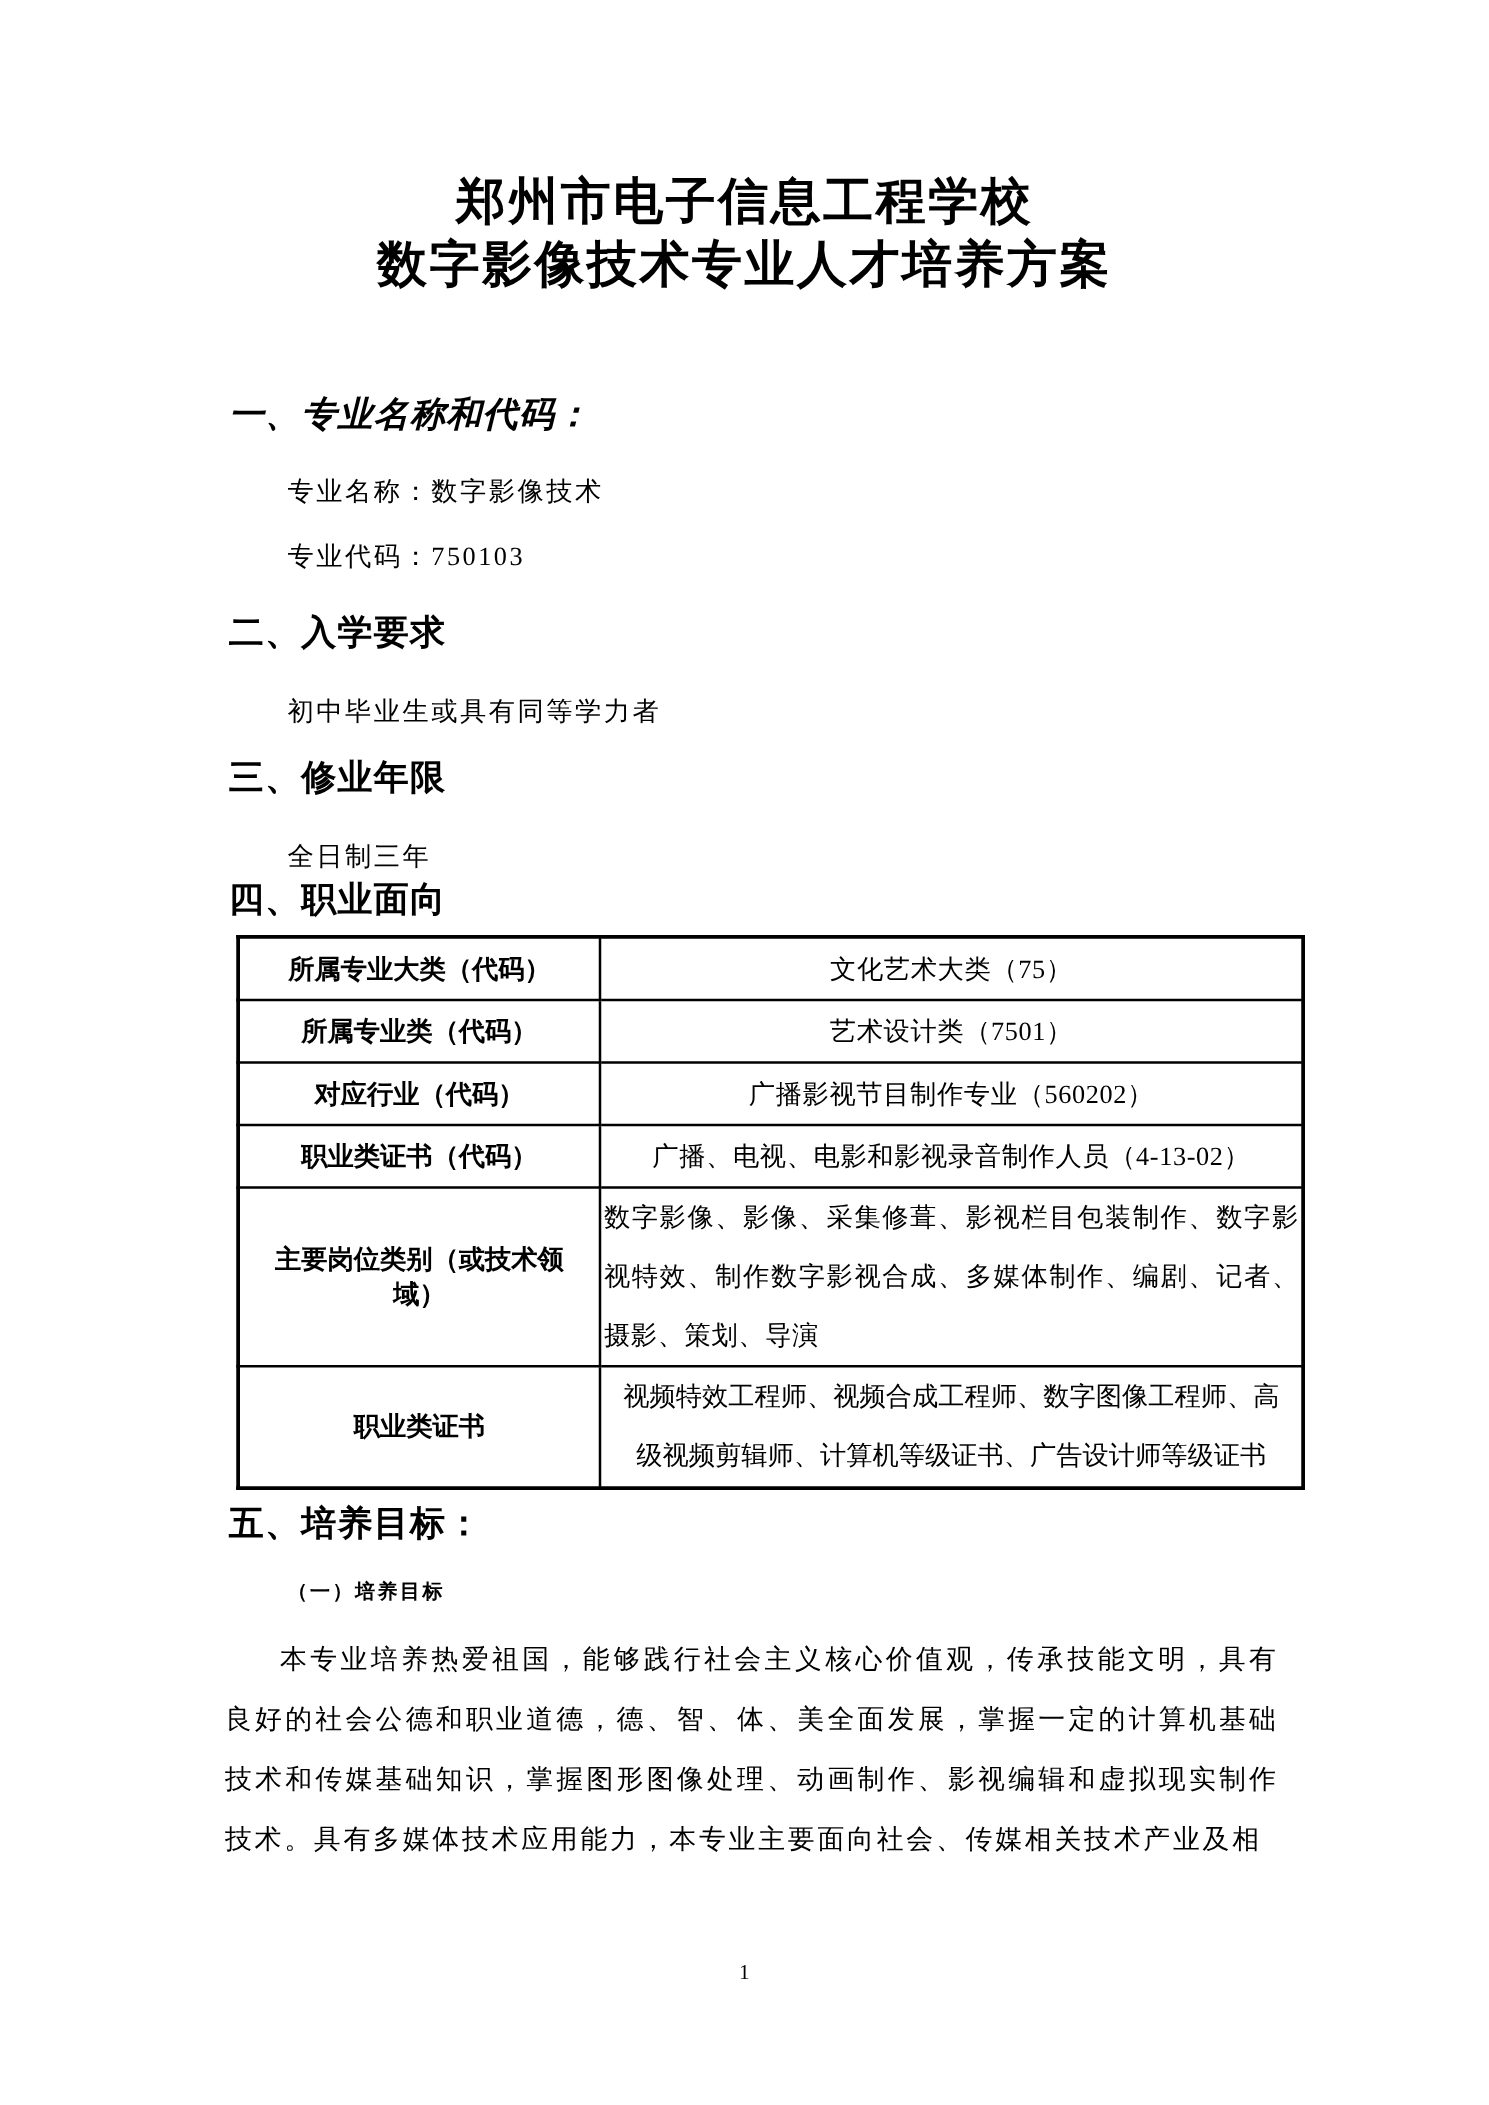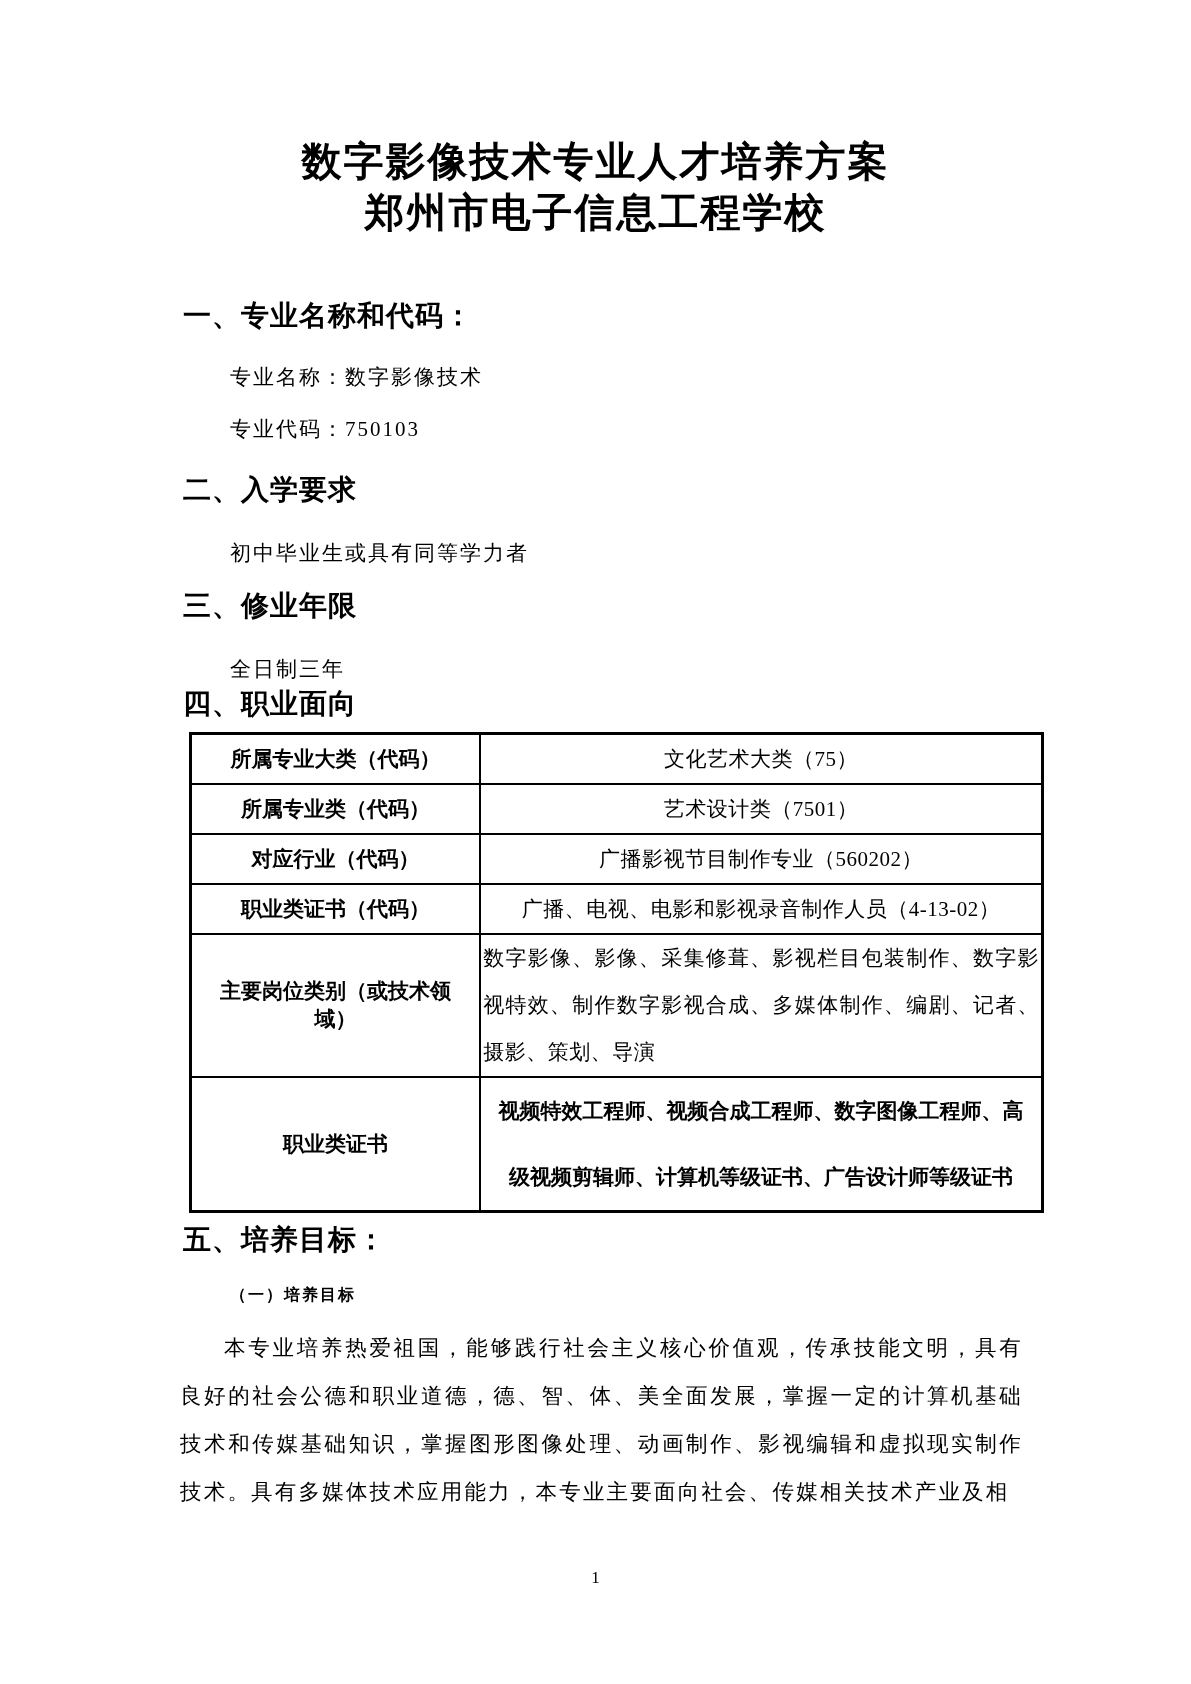--- a/index.html
+++ b/index.html
@@ -25,21 +25,21 @@
     letter-spacing: 2px;
   }
   h2.sec {
     font-family: "Liberation Sans", sans-serif;
     font-weight: 700;
     font-size: 28px;
     line-height: 40px;
     letter-spacing: 1px;
     margin: 0 0 0 15px;
   }
-  #sec1 { margin-top: 58px; }
+  #sec1 { margin-top: 74px; font-style: italic; }
   #sec2 { margin-top: 26px; }
   #sec3 { margin-top: 18px; }
   #sec4 { }
   #sec5 { margin-top: 7px; }
   .body-line {
     font-size: 21px;
     line-height: 30px;
     letter-spacing: 2px;
     margin: 4px 0 0 62px;
   }
@@ -73,24 +73,23 @@
   tr.r-small td { height: 50px; }
   tr.r-tall  td { height: 142px; }
   tr.r-mid   td { height: 98px; }
   td.value.justify {
     text-align: justify;
     text-align-last: left;
     line-height: 47px;
     padding: 0 2px;
   }
   td.value.center2 {
-    line-height: 66px;
+    line-height: 47px;
     letter-spacing: 0;
     padding: 0 8px;
-    font-weight: bold;
   }
   h3.sub {
     font-family: "Liberation Sans", sans-serif;
     font-weight: 700;
     font-size: 16px;
     line-height: 30px;
     letter-spacing: 2px;
     margin: 20px 0 0 62px;
   }
   .para {
@@ -110,22 +109,22 @@
     font-size: 17px;
     font-family: "Liberation Serif", serif;
   }
 </style>
 </head>
 <body>
 
 <div class="page">
 
   <div class="doc-title">
+    <div>郑州市电子信息工程学校</div>
     <div>数字影像技术专业人才培养方案</div>
-    <div>郑州市电子信息工程学校</div>
   </div>
 
   <h2 class="sec" id="sec1">一、专业名称和代码：</h2>
   <p class="body-line mt26">专业名称：数字影像技术</p>
   <p class="body-line mt22">专业代码：750103</p>
 
   <h2 class="sec" id="sec2">二、入学要求</h2>
   <p class="body-line mt28">初中毕业生或具有同等学力者</p>
 
   <h2 class="sec" id="sec3">三、修业年限</h2>

